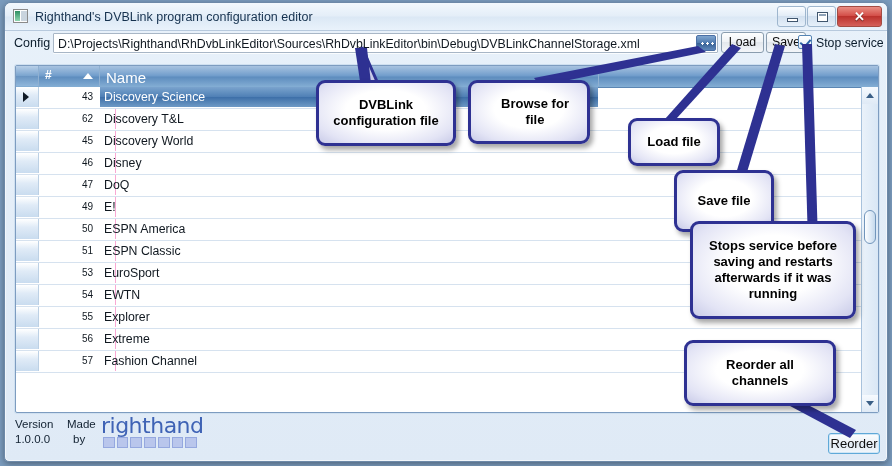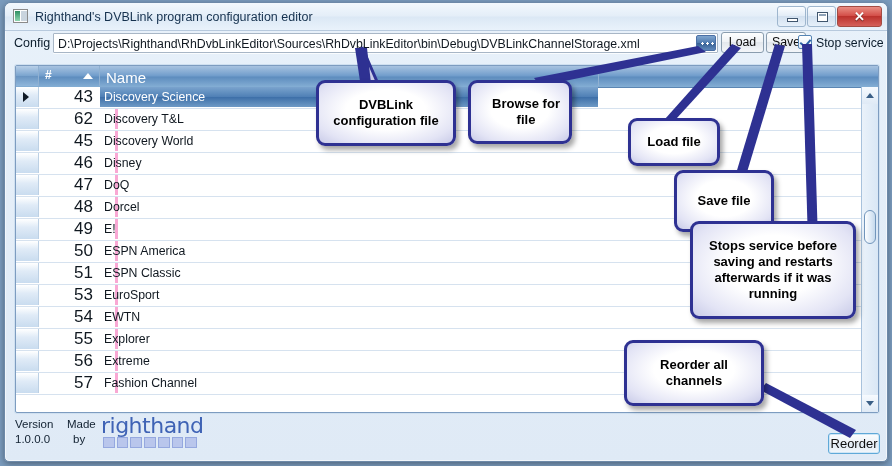--- a/index.html
+++ b/index.html
@@ -141,22 +141,22 @@
     border-right:1px solid #bcd0e4;
     background:linear-gradient(180deg,#ffffff 0%,#e0ebf7 40%,#c9dcef 100%);
   }
   .row .rh-arrow{
     position:absolute;left:7px;top:5px;width:0;height:0;
     border-top:5px solid transparent;border-bottom:5px solid transparent;
     border-left:6px solid #101a26;
   }
   .row .cnum{
     position:absolute;left:23px;top:0;width:54px;height:20px;line-height:20px;
-    text-align:right;padding-right:22px;font-size:17px;color:#101820;
-    border-right:3px solid #f9a8d4;box-sizing:content-box;
+    text-align:right;padding-right:22px;font-size:10px;color:#101820;
+    border-right:1px solid #f9a8d4;box-sizing:content-box;
   }
   .row .cname{
     position:absolute;left:88px;top:0;width:490px;height:20px;line-height:20px;
     font-size:12.3px;color:#101820;white-space:nowrap;overflow:hidden;
   }
   .row.sel .cnum{background:#fff;}
   .row.sel .cname{
     left:84px;padding-left:4px;width:494px;
     background:linear-gradient(180deg,#7aa3cd 0%,#4e7fb5 50%,#3d6fa8 51%,#6e9ac6 100%);
     color:#fff;
@@ -308,26 +308,20 @@
           <div class="cfill"></div>
         </div>
         <div class="row">
           <div class="rh"></div>
           <div class="cnum">47</div>
           <div class="cname">DoQ</div>
           <div class="cfill"></div>
         </div>
         <div class="row">
           <div class="rh"></div>
-          <div class="cnum">48</div>
-          <div class="cname">Dorcel</div>
-          <div class="cfill"></div>
-        </div>
-        <div class="row">
-          <div class="rh"></div>
           <div class="cnum">49</div>
           <div class="cname">E!</div>
           <div class="cfill"></div>
         </div>
         <div class="row">
           <div class="rh"></div>
           <div class="cnum">50</div>
           <div class="cname">ESPN America</div>
           <div class="cfill"></div>
         </div>
@@ -423,27 +417,27 @@
   <polygon points="22,0 32,0 38,198 28,198"></polygon>
 </svg>
 
 <svg class="arrowline" style="left:760px;top:390px;width:110px;height:48px;" viewBox="0 0 110 48">
   <polygon points="0,0 6,-7 96,40 90,48"></polygon>
 </svg>
 
 <div class="callout" id="co-0" style="left:316px;top:80px;width:140px;height:66px;">
     <span>DVBLink<br>configuration file</span>
   </div>
-<div class="callout" id="co-1" style="left:468px;top:80px;width:104px;height:64px;padding-left:12px;">
+<div class="callout" id="co-1" style="left:468px;top:80px;width:122px;height:64px;padding-left:12px;">
     <span>Browse for<br>file</span>
   </div>
 <div class="callout" id="co-2" style="left:628px;top:118px;width:92px;height:48px;">
     <span>Load file</span>
   </div>
 <div class="callout" id="co-3" style="left:674px;top:170px;width:100px;height:62px;">
     <span>Save file</span>
   </div>
 <div class="callout" id="co-4" style="left:690px;top:221px;width:166px;height:98px;padding:12px 6px;">
     <span>Stops service before saving and restarts afterwards if it was running</span>
   </div>
-<div class="callout" id="co-5" style="left:624px;top:340px;width:140px;height:66px;">
+<div class="callout" id="co-5" style="left:684px;top:340px;width:152px;height:66px;">
     <span>Reorder all<br>channels</span>
   </div>
 
 </body></html>

